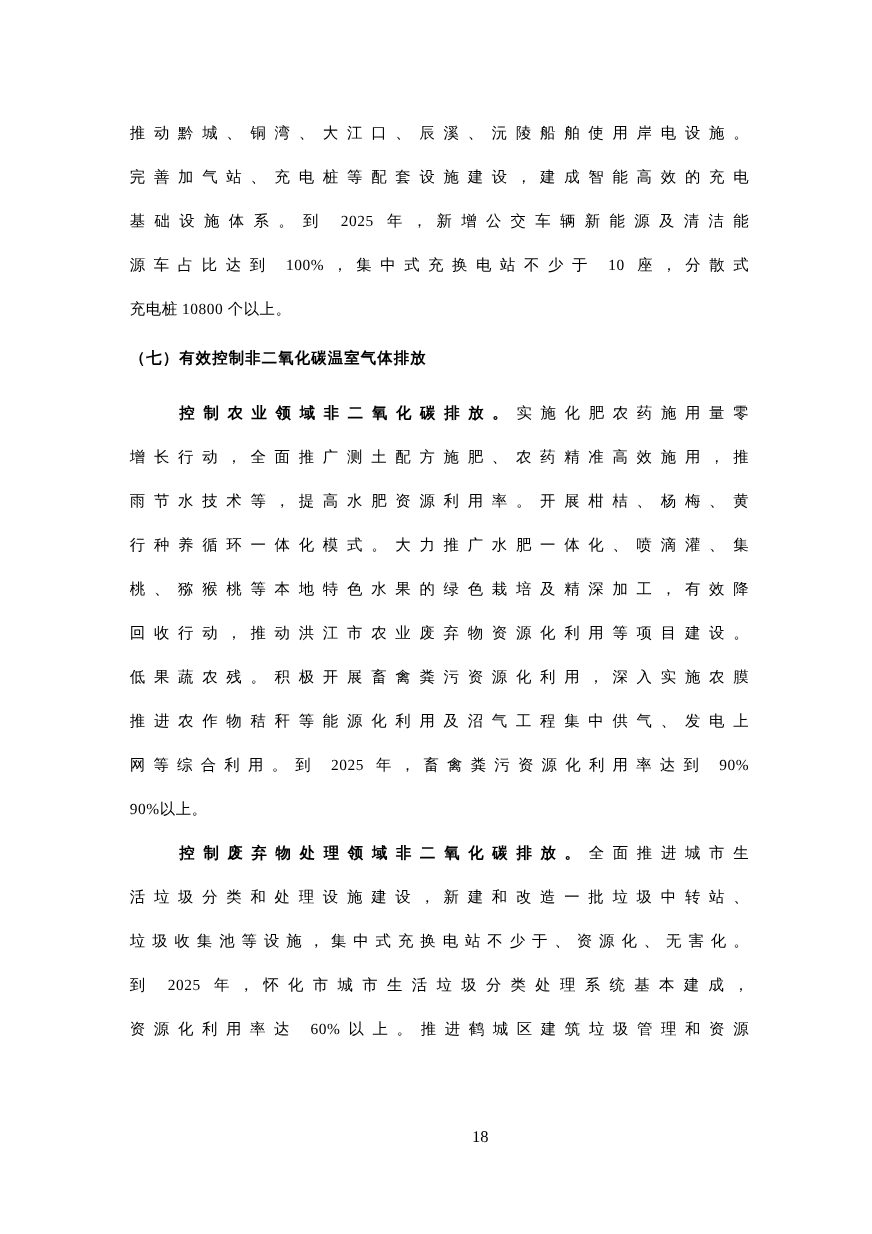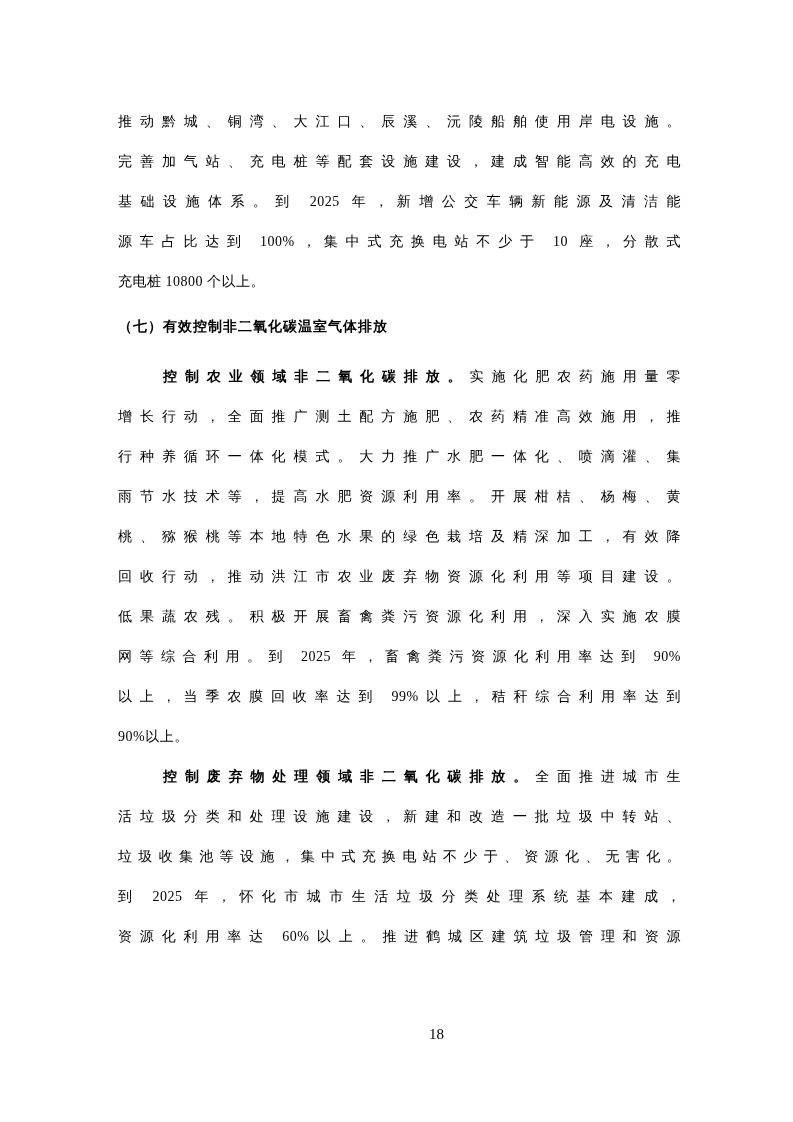--- a/index.html
+++ b/index.html
@@ -66,27 +66,27 @@
 <div class="page">
   <div class="text-block">
       <div class="line body justify"><span>推动黔城、铜湾、大江口、辰溪、沅陵船舶使用岸电设施。</span></div>
       <div class="line body justify"><span>完善加气站、充电桩等配套设施建设，建成智能高效的充电</span></div>
       <div class="line body justify"><span>基础设施体系。到 2025 年，新增公交车辆新能源及清洁能</span></div>
       <div class="line body justify"><span>源车占比达到 100%，集中式充换电站不少于 10 座，分散式</span></div>
       <div class="line body"><span>充电桩 10800 个以上。</span></div>
       <div class="line heading"><span class="bold">（七）有效控制非二氧化碳温室气体排放</span></div>
       <div class="line body justify indent"><span class="bold">控制农业领域非二氧化碳排放。</span><span>实施化肥农药施用量零</span></div>
       <div class="line body justify"><span>增长行动，全面推广测土配方施肥、农药精准高效施用，推</span></div>
+      <div class="line body justify"><span>雨节水技术等，提高水肥资源利用率。开展柑桔、杨梅、黄</span></div>
       <div class="line body justify"><span>行种养循环一体化模式。大力推广水肥一体化、喷滴灌、集</span></div>
-      <div class="line body justify"><span>雨节水技术等，提高水肥资源利用率。开展柑桔、杨梅、黄</span></div>
       <div class="line body justify"><span>桃、猕猴桃等本地特色水果的绿色栽培及精深加工，有效降</span></div>
       <div class="line body justify"><span>回收行动，推动洪江市农业废弃物资源化利用等项目建设。</span></div>
       <div class="line body justify"><span>低果蔬农残。积极开展畜禽粪污资源化利用，深入实施农膜</span></div>
+      <div class="line body justify"><span>推进农作物秸秆等能源化利用及沼气工程集中供气、发电上</span></div>
       <div class="line body justify"><span>网等综合利用。到 2025 年，畜禽粪污资源化利用率达到 90%</span></div>
-      <div class="line body justify"><span>以上，当季农膜回收率达到 99%以上，秸秆综合利用率达到</span></div>
       <div class="line body"><span>90%以上。</span></div>
       <div class="line body justify indent"><span class="bold">控制废弃物处理领域非二氧化碳排放。</span><span>全面推进城市生</span></div>
       <div class="line body justify"><span>活垃圾分类和处理设施建设，新建和改造一批垃圾中转站、</span></div>
       <div class="line body justify"><span>垃圾收集池等设施，集中式充换电站不少于、资源化、无害化。</span></div>
       <div class="line body justify"><span>到 2025 年，怀化市城市生活垃圾分类处理系统基本建成，</span></div>
       <div class="line body justify"><span>资源化利用率达 60%以上。推进鹤城区建筑垃圾管理和资源</span></div>
     </div>
   <div class="page-footer">
     <span>18</span>
   </div>

